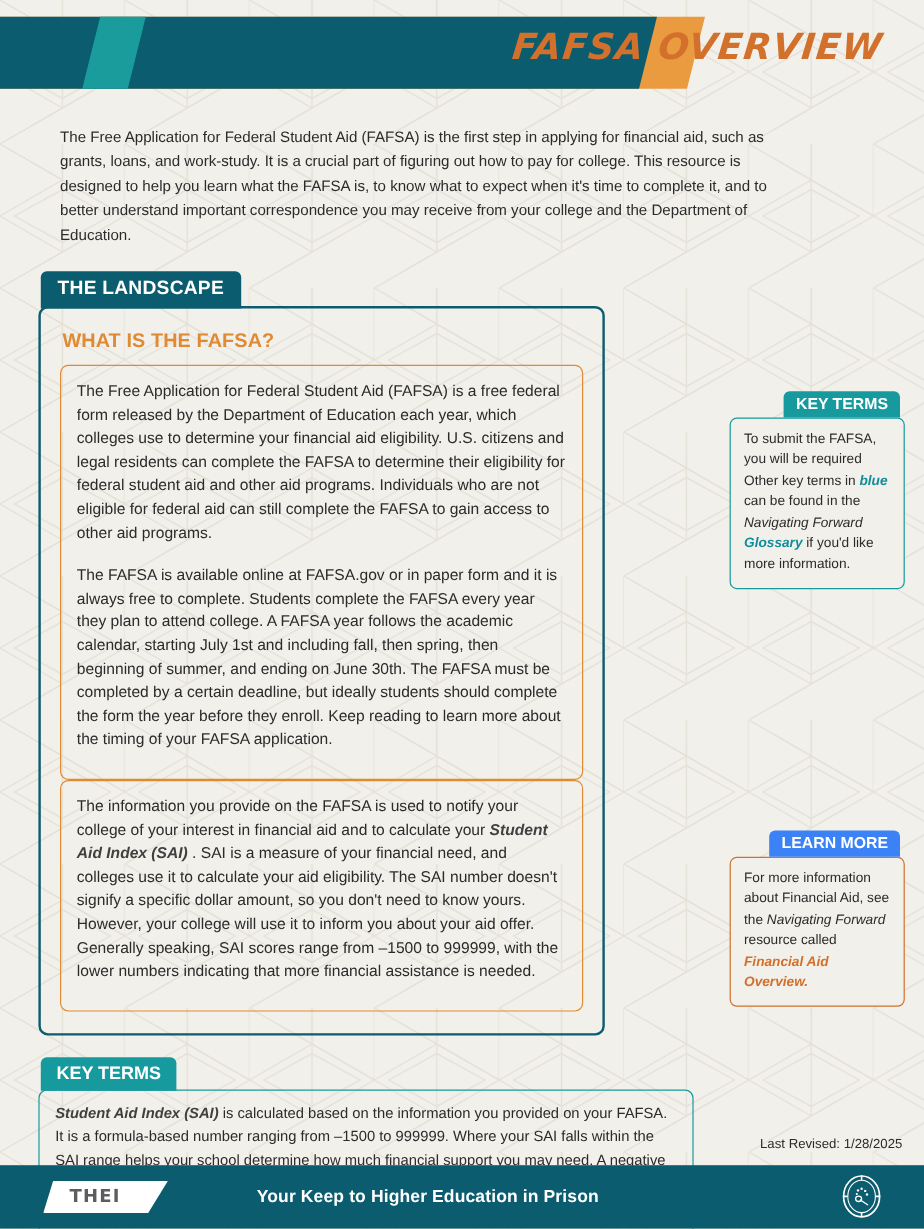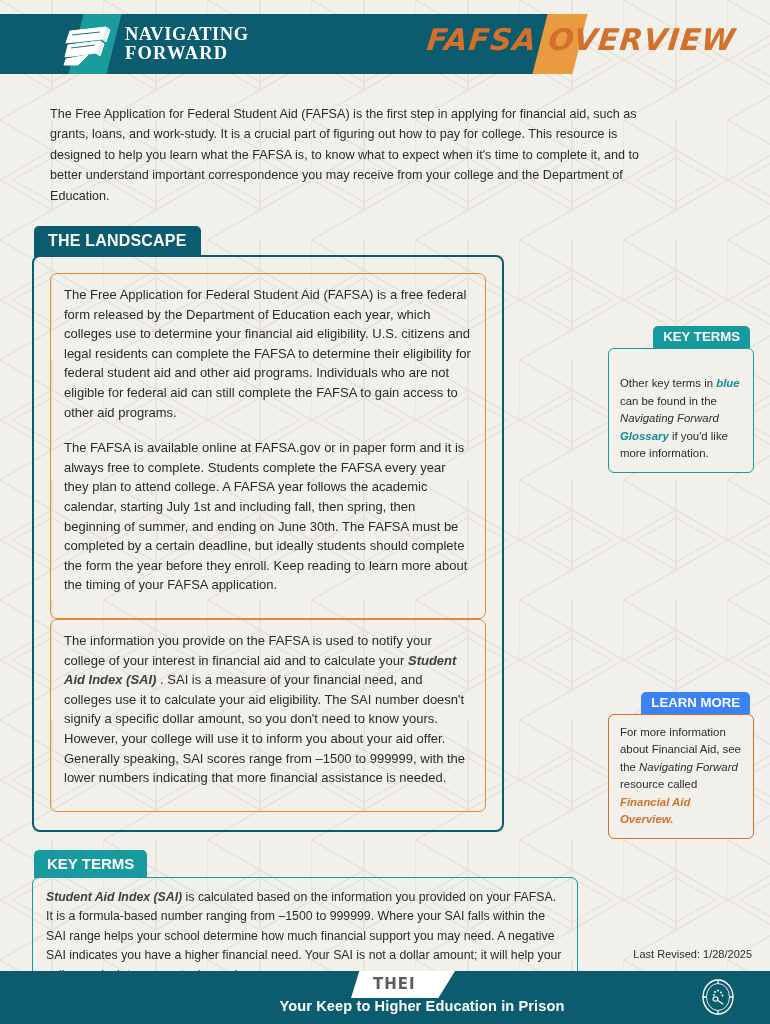--- a/index.html
+++ b/index.html
@@ -225,21 +225,20 @@
 
   
   .footer {
     position: absolute;
     left: 0; bottom: 0;
     width: 770px;
     height: 53px;
     background: #0a5c6e;
     display: flex;
     align-items: center;
-    flex-direction: column;
   }
   .thei-logo {
     margin-left: 36px;
     width: 104px; height: 27px;
     position: relative;
   }
   .thei-shape {
     position: absolute;
     inset: 0;
     background: #ffffff;
@@ -291,65 +290,47 @@
   <rect width="770" height="1024" fill="url(#iso)"></rect>
 </svg>
 
 <div class="page">
 
   <div class="header">
     <div class="header-band"></div>
     <div class="header-band-dark"></div>
     <div class="header-band-teal"></div>
 
-    <div class="logo-wrap">
-      <svg class="logo-mark" viewBox="0 0 54 46">
-        <g fill="#ffffff" stroke="#ffffff" stroke-width="1">
-          <path d="M8 10 L44 6 L40 18 L4 22 Z" fill="#ffffff"></path>
-          <path d="M44 6 L48 9 L44 21 L40 18 Z" fill="#e6eef0"></path>
-          <path d="M6 24 L38 20 L34 32 L3 36 Z" fill="#ffffff"></path>
-          <path d="M38 20 L42 23 L38 35 L34 32 Z" fill="#e6eef0"></path>
-          <path d="M4 38 L26 34 L16 44 L2 44 Z" fill="#ffffff"></path>
-        </g>
-        <g stroke="#0a5c6e" stroke-width="0.9" fill="none">
-          <path d="M10 14 L38 11"></path>
-          <path d="M9 27 L33 24"></path>
-        </g>
-      </svg>
-      <div class="logo-text">
-        <div class="l1">NAVIGATING</div>
-        <div class="l2">FORWARD</div>
-      </div>
-    </div>
 
     <div class="page-title">FAFSA OVERVIEW</div>
   </div>
 
   <div class="intro">The Free Application for Federal Student Aid (FAFSA) is the first step in applying for financial aid, such as grants, loans, and work-study. It is a crucial part of figuring out how to pay for college. This resource is designed to help you learn what the FAFSA is, to know what to expect when it's time to complete it, and to better understand important correspondence you may receive from your college and the Department of Education.</div>
 
   <div class="landscape-wrap">
     <div class="section-tab">THE LANDSCAPE</div>
     <div class="section-body">
 
+      <div class="sub-head">WHAT IS THE FAFSA?</div>
       <div class="orange-box">
         <p>The Free Application for Federal Student Aid (FAFSA) is a free federal form released by the Department of Education each year, which colleges use to determine your financial aid eligibility. U.S. citizens and legal residents can complete the FAFSA to determine their eligibility for federal student aid and other aid programs. Individuals who are not eligible for federal aid can still complete the FAFSA to gain access to other aid programs.</p>
         <p>The FAFSA is available online at FAFSA.gov or in paper form and it is always free to complete. Students complete the FAFSA every year they plan to attend college. A FAFSA year follows the academic calendar, starting July 1st and including fall, then spring, then beginning of summer, and ending on June 30th. The FAFSA must be completed by a certain deadline, but ideally students should complete the form the year before they enroll. Keep reading to learn more about the timing of your FAFSA application.</p>
       </div>
 
       <div class="orange-box">
         <p><span>The information you provide on the FAFSA is used to notify your college of your interest in financial aid and to calculate your </span><span class="kw-teal">Student Aid Index (SAI)</span><span> . SAI is a measure of your financial need, and colleges use it to calculate your aid eligibility. The SAI number doesn't signify a specific dollar amount, so you don't need to know yours. However, your college will use it to inform you about your aid offer. Generally speaking, SAI scores range from –1500 to 999999, with the lower numbers indicating that more financial assistance is needed.</span></p>
       </div>
 
     </div>
   </div>
 
   <div class="callout key-terms-right">
     <div class="callout-tab teal">KEY TERMS</div>
     <div class="callout-body teal">
-      <br>
+      <span>To submit the FAFSA, you will be required</span><br>
       <span>Other key terms in </span><span class="kw-teal-i">blue</span><span> can be found in the </span><span class="it">Navigating Forward </span><span class="kw-teal-i">Glossary</span><span> if you'd like more information.</span>
     </div>
   </div>
 
   <div class="callout learn-more-right">
     <div class="callout-tab orange">LEARN MORE</div>
     <div class="callout-body orange">
       <span>For more information about Financial Aid, see the </span><span class="it">Navigating Forward</span><span> resource called </span><span class="kw-orange-i">Financial Aid Overview.</span>
     </div>
   </div>

